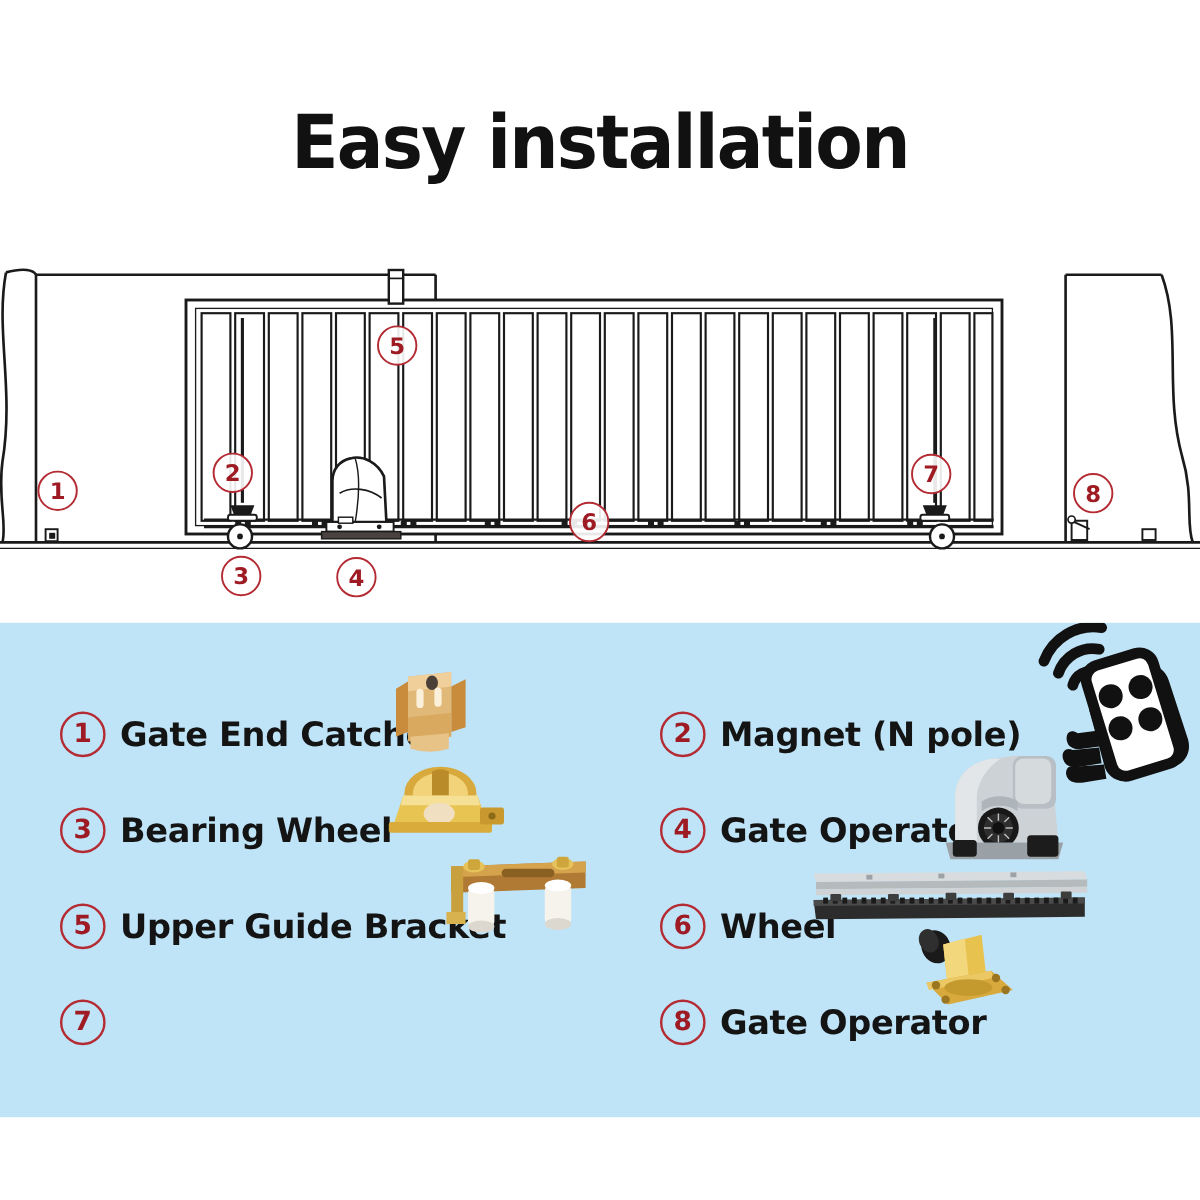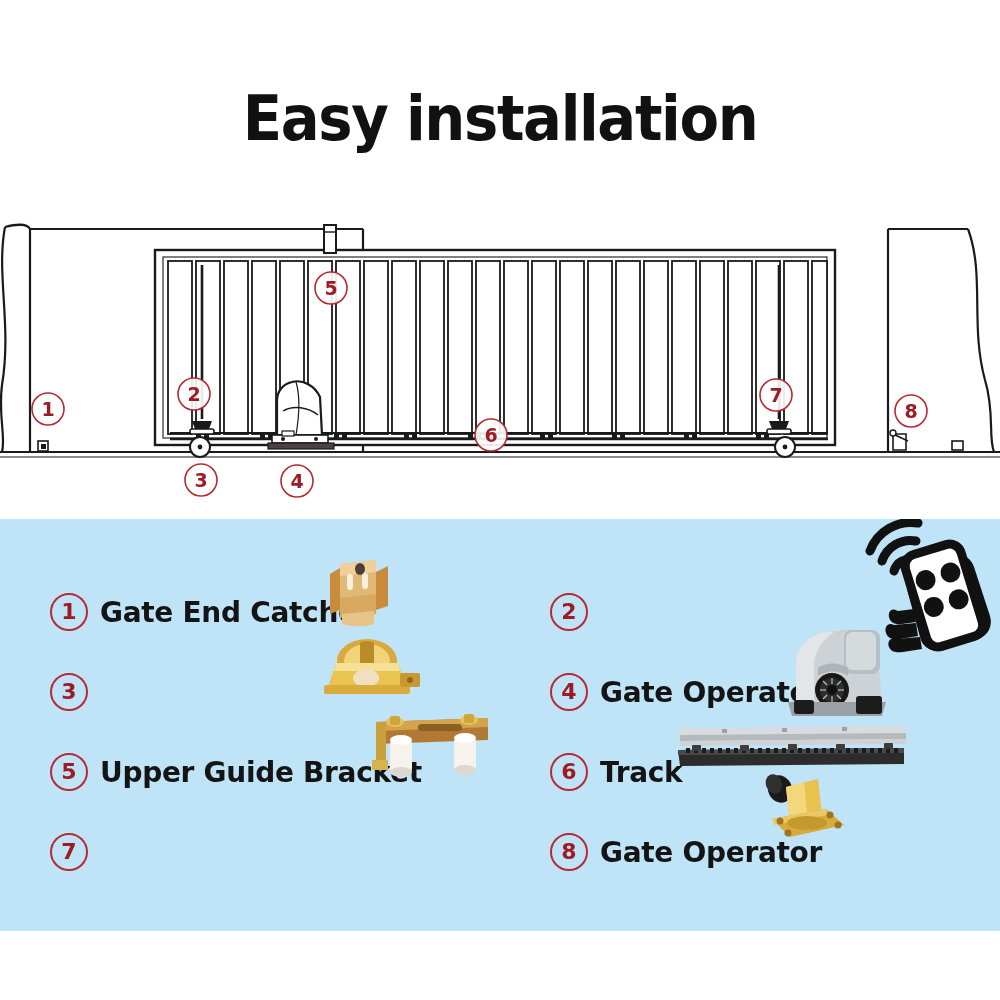--- a/index.html
+++ b/index.html
@@ -229,46 +229,48 @@
 
     <div class="legend-col col-left">
 
       <div class="legend-row" style="left:10px;top:66px;">
         <div class="num-badge">1</div>
         <div class="legend-label">Gate End Catcher</div>
       </div>
 
       <div class="legend-row" style="left:10px;top:146px;">
         <div class="num-badge">3</div>
+        <div class="legend-label">Bearing Wheel</div>
       </div>
 
       <div class="legend-row" style="left:10px;top:226px;">
         <div class="num-badge">5</div>
         <div class="legend-label">Upper Guide Bracket</div>
       </div>
 
       <div class="legend-row" style="left:10px;top:306px;">
         <div class="num-badge">7</div>
       </div>
     </div>
 
     <div class="legend-col col-right">
 
       <div class="legend-row" style="left:10px;top:66px;">
         <div class="num-badge">2</div>
+        <div class="legend-label">Magnet (N pole)</div>
       </div>
 
       <div class="legend-row" style="left:10px;top:146px;">
         <div class="num-badge">4</div>
         <div class="legend-label">Gate Operator</div>
       </div>
 
       <div class="legend-row" style="left:10px;top:226px;">
         <div class="num-badge">6</div>
-        <div class="legend-label">Track</div>
+        <div class="legend-label">Wheel</div>
       </div>
 
       <div class="legend-row" style="left:10px;top:306px;">
         <div class="num-badge">8</div>
         <div class="legend-label">Gate Operator</div>
       </div>
     </div>
 
     <div class="thumb" style="left:318px;top:33px;width:80px;height:78px;">
       <svg width="80" height="78" viewBox="0 0 80 78">

